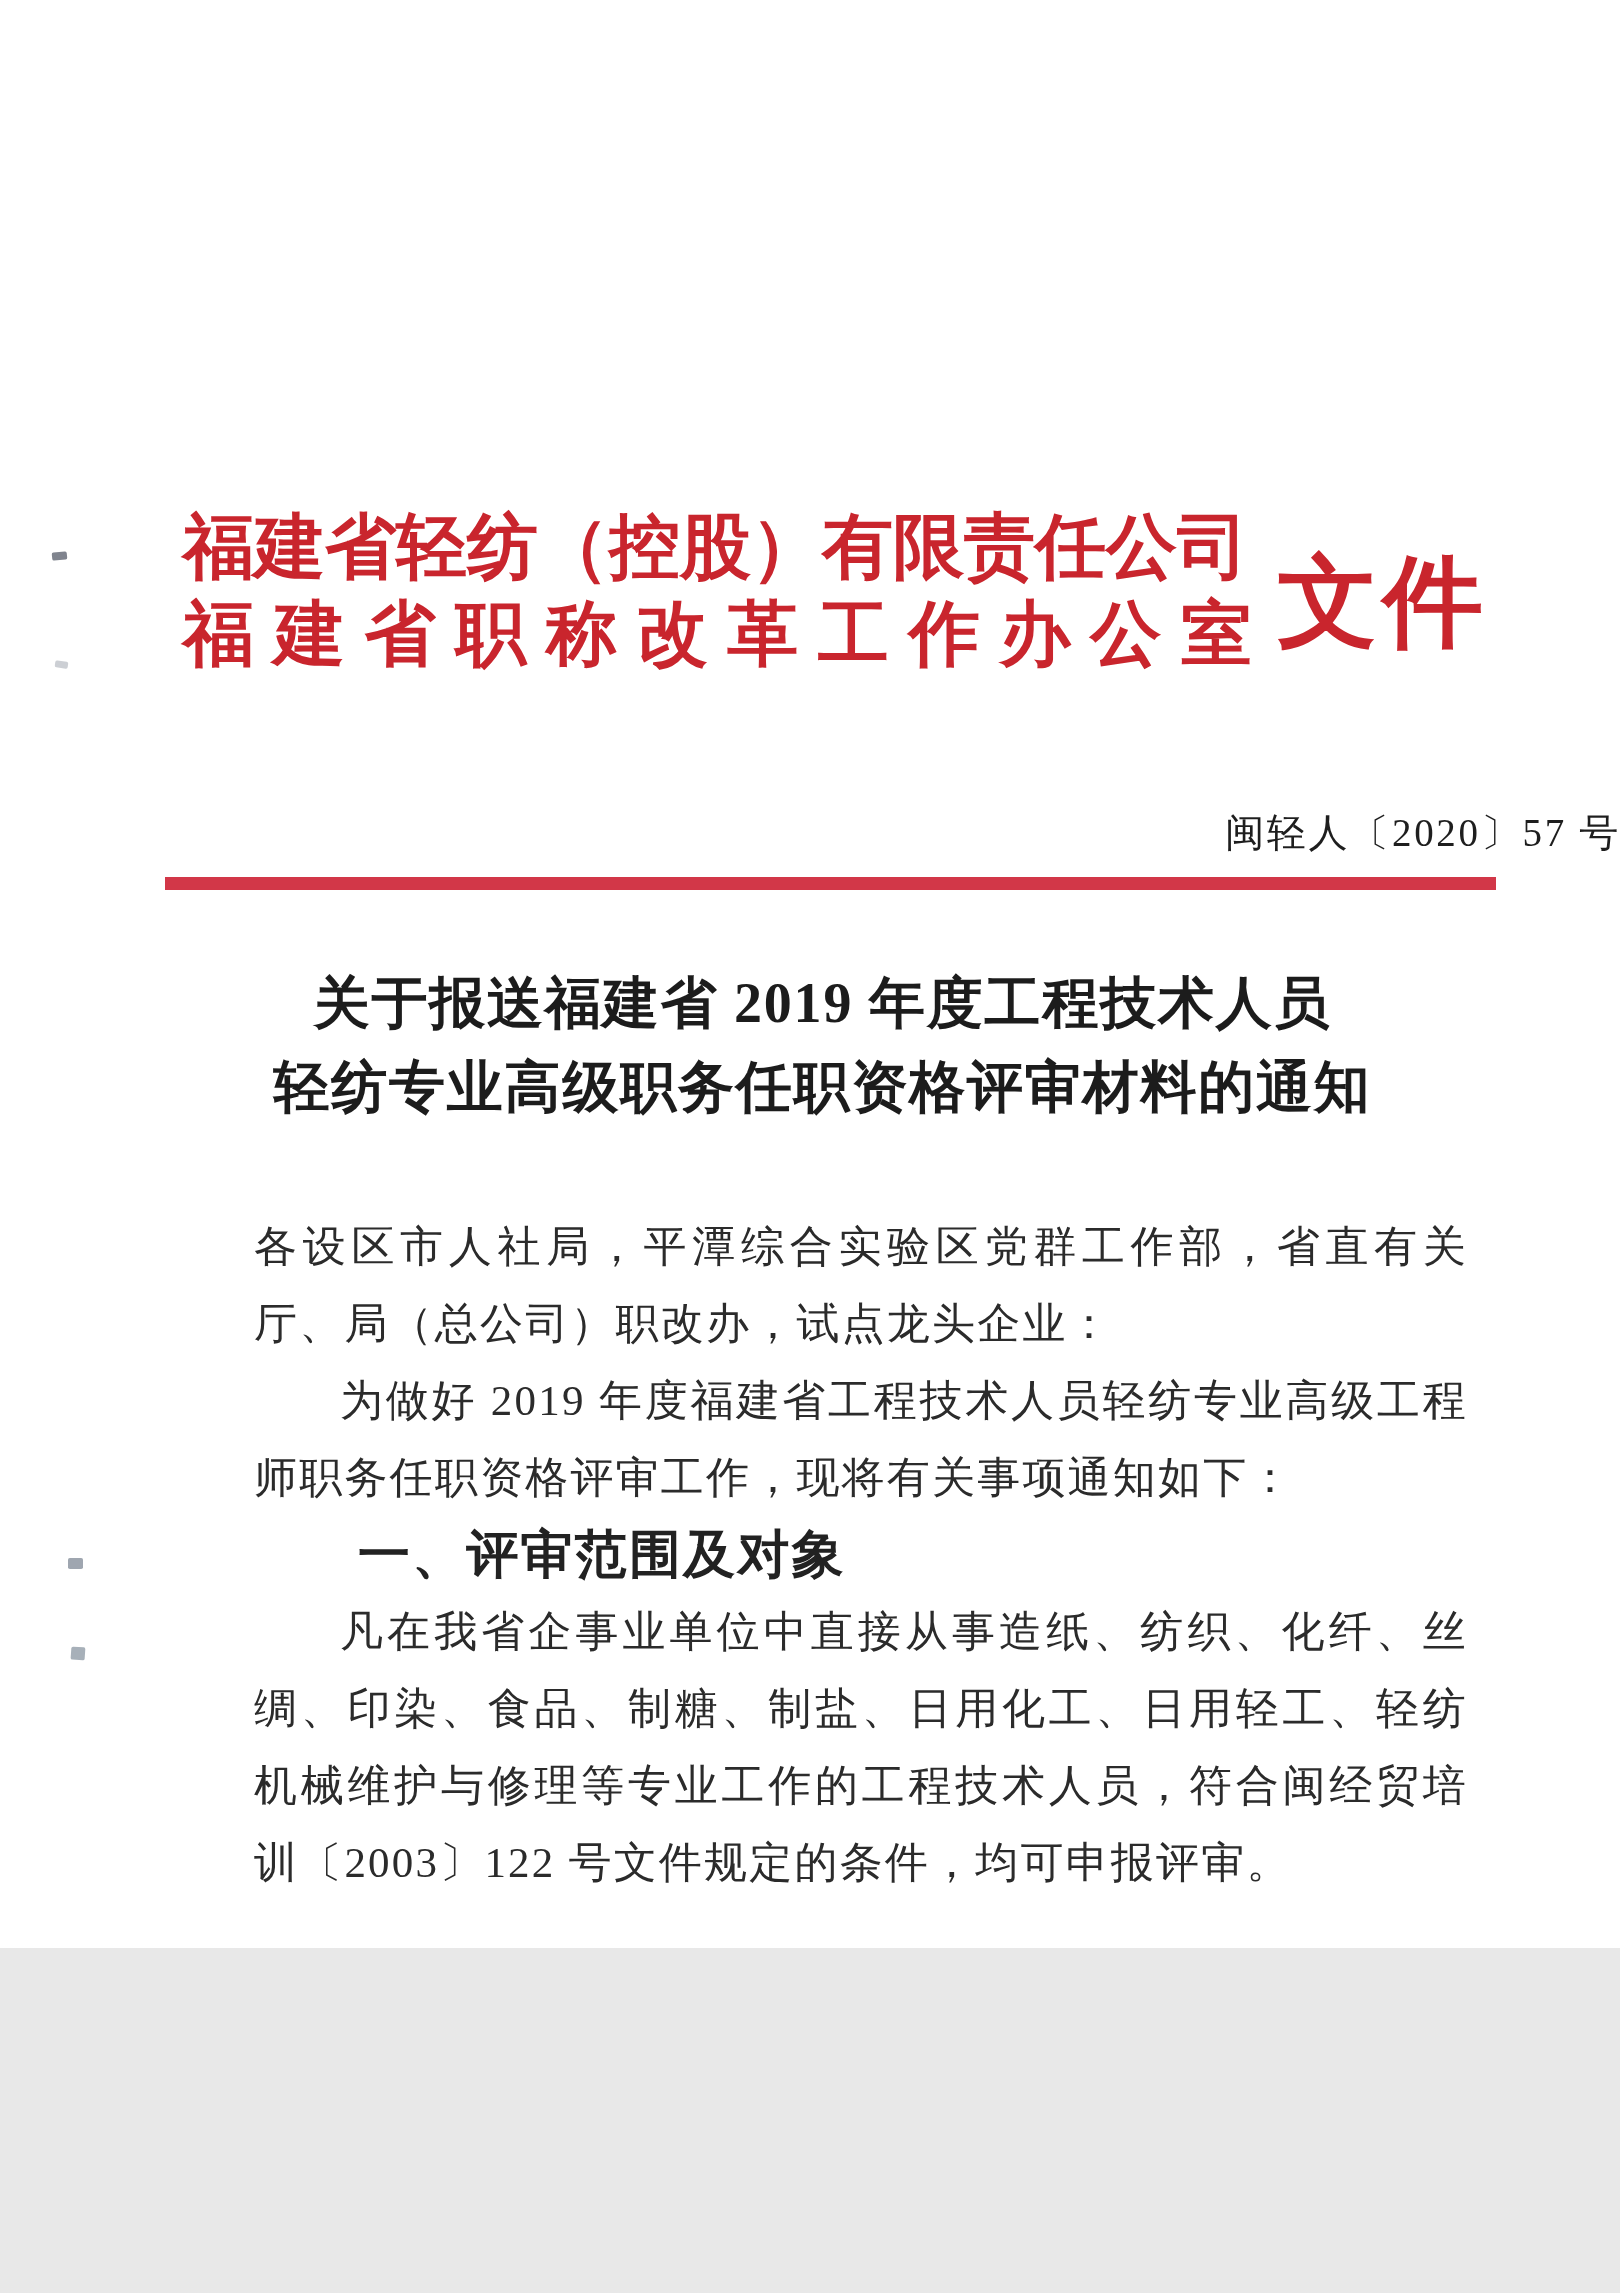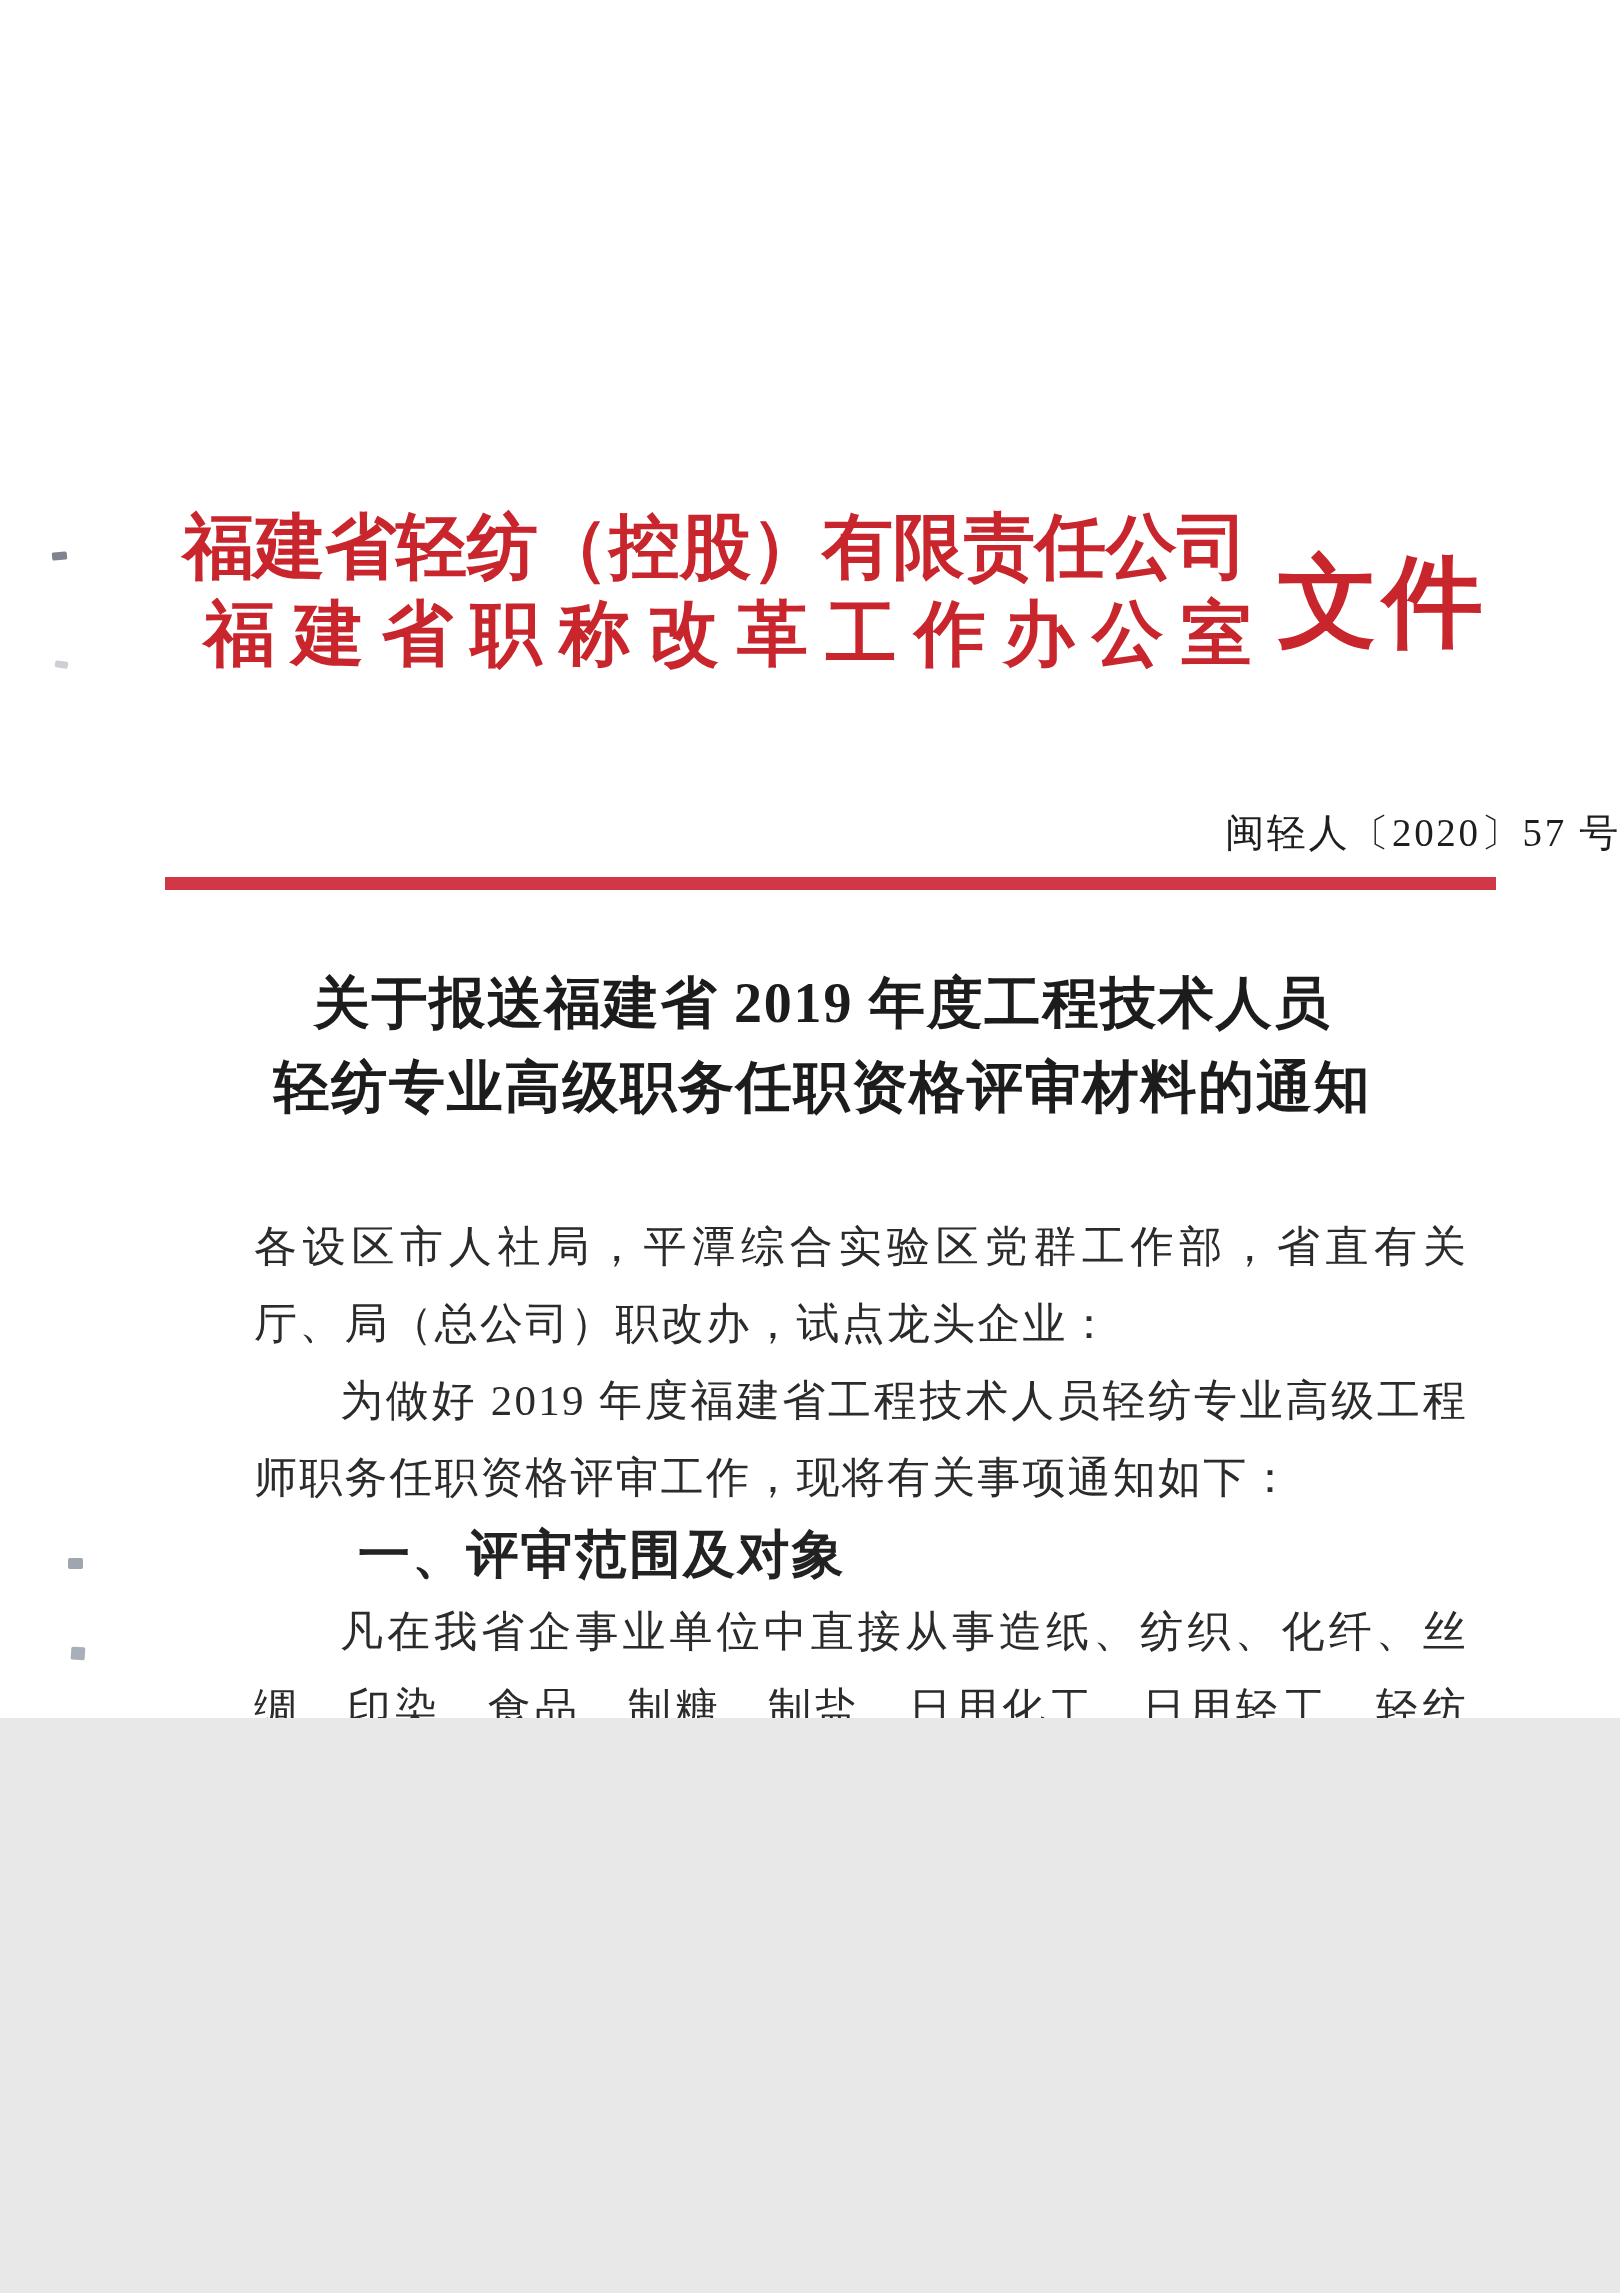--- a/index.html
+++ b/index.html
@@ -3,21 +3,21 @@
 <meta charset="utf-8">
 <style>
   html, body {
     margin: 0;
     padding: 0;
     background: #e8e8e8;
   }
   .page {
     position: relative;
     width: 1621px;
-    height: 1718px;
+    height: 1948px;
     margin: 0 auto;
     background: #ffffff;
     overflow: hidden;
     font-family: "Liberation Serif", "DejaVu Serif", serif;
   }
 
   
   .letterhead {
     position: absolute;
     top: 504px;
@@ -31,21 +31,20 @@
     color: var(--header-red, #c9252d);
     font-weight: bold;
     font-size: 71px;
     line-height: 87px;
     white-space: nowrap;
   }
   .org-line-2 {
     text-align: justify;
     text-align-last: justify;
     white-space: normal;
-    margin-left: 21px;
   }
   .doc-type {
     margin-left: auto;
     color: var(--header-red, #c9252d);
     font-weight: bold;
     font-size: 100px;
     line-height: 100px;
     letter-spacing: 5.3px;
     padding-top: 23px;
   }

